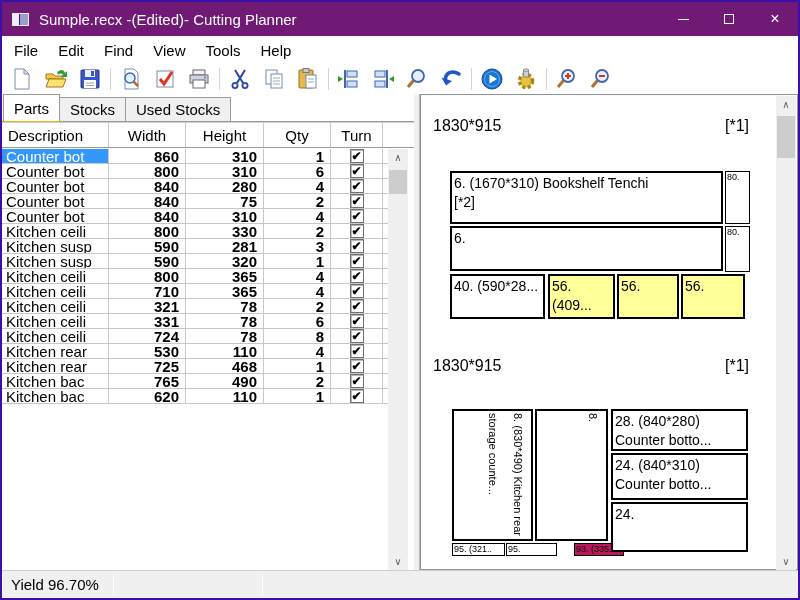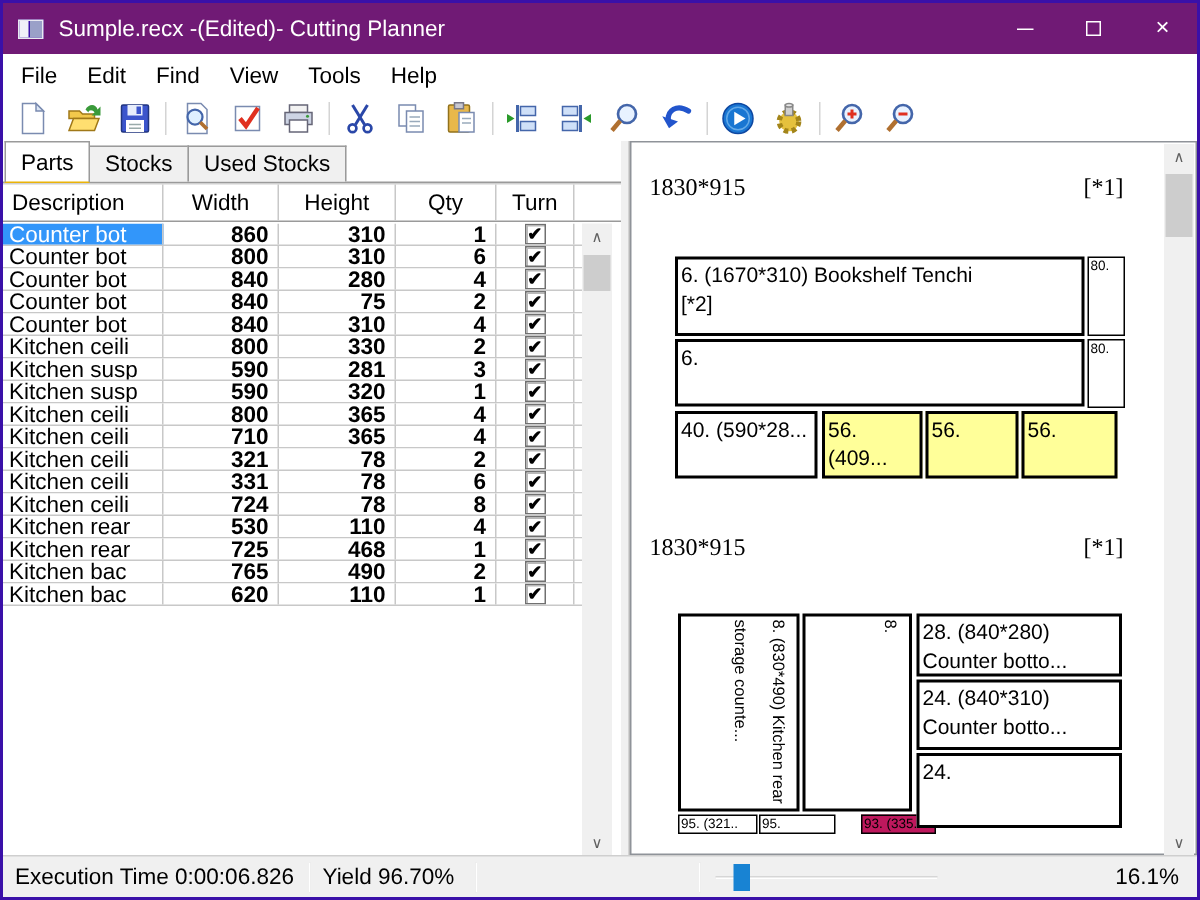--- a/index.html
+++ b/index.html
@@ -58,21 +58,21 @@
   .vs-arrow { position:absolute; left:0; width:20px; height:17px; color:#606060; font-size:10px; display:flex; align-items:center; justify-content:center; }
   .vs-thumb { position:absolute; left:1px; width:18px; background:#cdcdcd; }
   .table-scroll { left:386px; top:27px; height:421px; }
   .panel-scroll { right:1px; top:1px; height:474px; }
 
   
   .splitter { position:absolute; left:412px; top:0; width:6px; height:476px; background:#f0f0f0; border-right:1px solid #b8b8b8; }
 
   
   .right-panel { position:absolute; left:418px; top:0; width:378px; height:476px; background:#fff; border:1px solid #8f9399; }
-  .dg-title { position:absolute; left:12px; width:316px; display:flex; justify-content:space-between; font-size:16px; color:#000;font-family:Liberation Serif, serif; }
+  .dg-title { position:absolute; left:12px; width:316px; display:flex; justify-content:space-between; font-size:16px; color:#000; }
   .part { position:absolute; background:#fff; border:2px solid #000; font-size:14px; line-height:19px; padding:1px 2px; overflow:hidden; color:#000; }
   .part.yellow { background:#FFFF99; }
   .part.bluepart { background:#be185d;margin-left:16px; }
   .part.small { font-size:9px; line-height:10px; border-width:1px; padding:0 1px; white-space:nowrap; }
   .part.vert { writing-mode:vertical-rl; font-size:11px; line-height:25px; word-break:break-all; padding:2px 1px; }
 
   
   .statusbar { position:absolute; left:0; top:568px; width:796px; height:28px; background:#f0f0f0; border-top:1px solid #cfcfcf; display:flex; align-items:center; font-size:15px; color:#000; }
   .sb-sep { width:1px; height:20px; background:#c8c8c8; border-right:1px solid #fff; }
   .sb-exec { padding:0 10px 0 8px; }
@@ -512,28 +512,20 @@
 
       <div class="vscroll panel-scroll">
         <div class="vs-arrow" style="top:0">∧</div>
         <div class="vs-thumb" style="top:20px;height:42px"></div>
         <div class="vs-arrow" style="bottom:0">∨</div>
       </div>
     </div>
   </div>
 
   <div class="statusbar">
-    <span class="sb-exec">Execution Time 0:00:06.826</span>
     <span class="sb-sep"></span>
     <span class="sb-yield">Yield 96.70%</span>
     <span class="sb-sep"></span>
     <span class="sb-spacer"></span>
     <span class="sb-sep"></span>
-    <div class="sb-sliderzone">
-      <div class="slider">
-        <div class="slider-track"></div>
-        <div class="slider-handle"></div>
-      </div>
-      <span class="sb-zoom">16.1%</span>
-    </div>
   </div>
 
 </div>
 
 </body></html>

